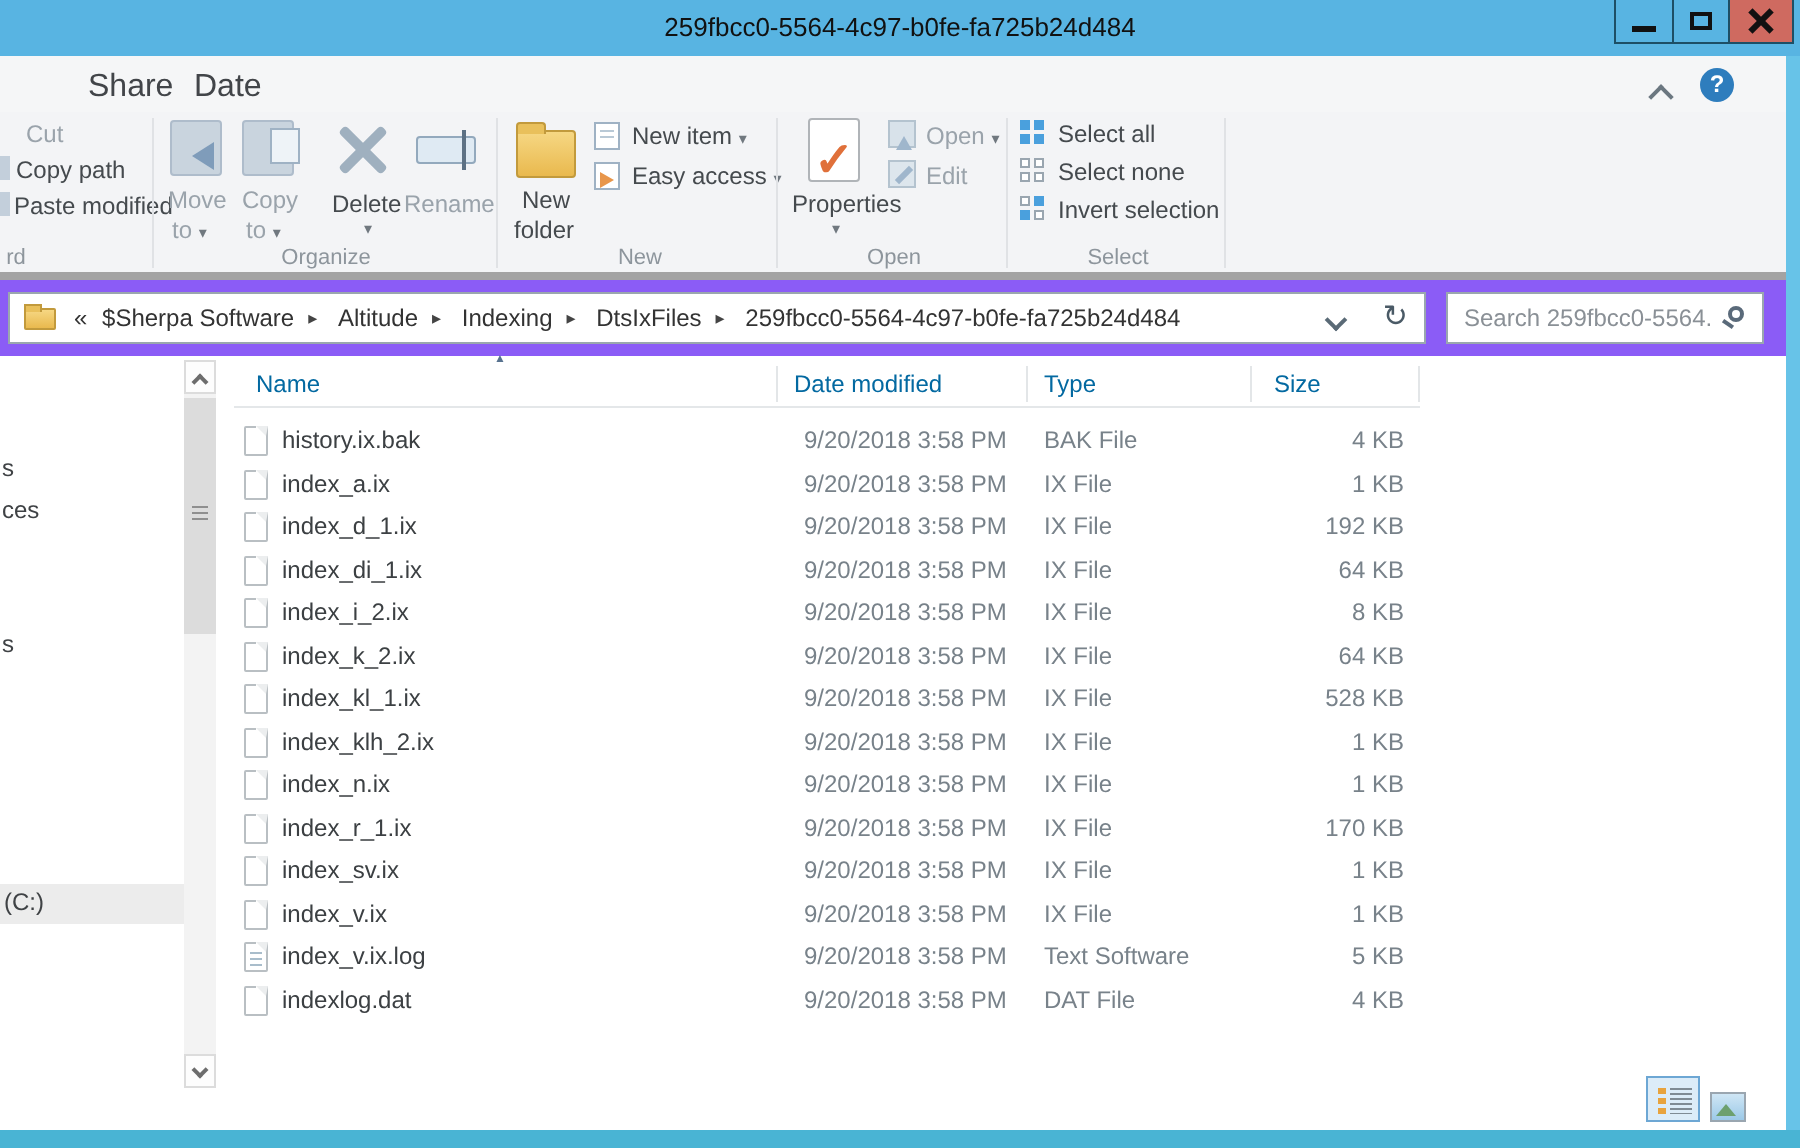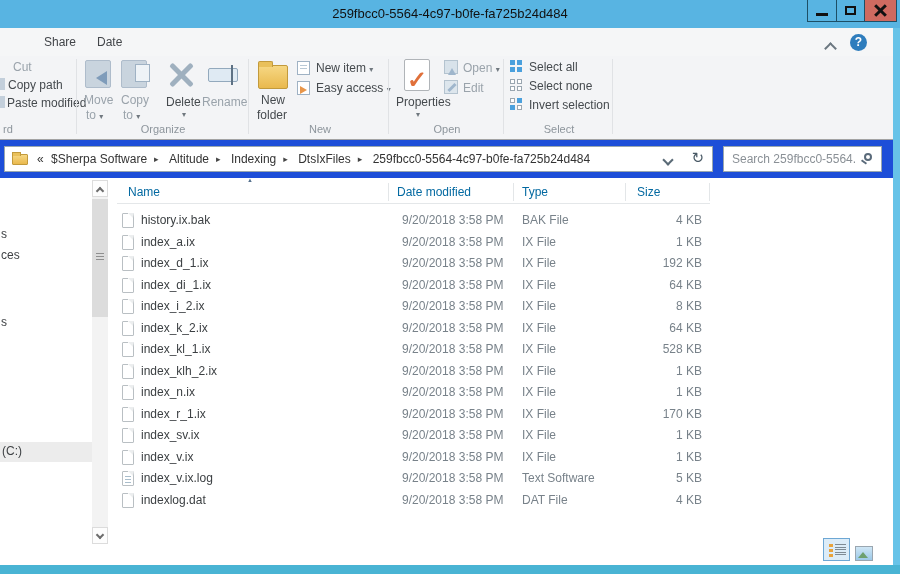--- a/index.html
+++ b/index.html
@@ -21,28 +21,28 @@
   .glyph-close { position:relative; width:13px; height:13px; }
   .glyph-close::before,.glyph-close::after { content:""; position:absolute; left:5px; top:-1px; width:3px; height:15px; background:#111; }
   .glyph-close::before { transform:rotate(45deg); }
   .glyph-close::after { transform:rotate(-45deg); }
 
   .border-right { position:absolute; top:28px; right:0; width:7px; bottom:0; background:#67c3e8; }
   .border-bottom { position:absolute; left:0; right:0; bottom:0; height:9px; background:#49b4d4; }
 
   
   .tabrow { position:absolute; left:0; top:28px; width:893px; height:28px; background:#f5f6f7; }
-  .tab { position:absolute; top:7px; font-size:12px; color:#424549; cursor:default; }
+  .tab { position:absolute; top:7px; font-size:16px; color:#424549; cursor:default; }
   .tab-share { left:44px; } .tab-view { left:97px; }
   .ribbon-collapse { position:absolute; top:13px; right:58px; width:9px; height:9px; }
   .ribbon-collapse::before { content:""; position:absolute; left:0; top:3px; width:7px; height:7px; border-left:2px solid #6b7780; border-top:2px solid #6b7780; transform:rotate(45deg); }
   .help-btn { position:absolute; top:6px; right:26px; width:17px; height:17px; border-radius:50%; background:#2e7dbd; color:#fff; font-weight:bold; font-size:12px; text-align:center; line-height:17px; }
 
   
-  .ribbon { position:absolute; left:0; top:56px; width:893px; height:84px; background:#f3f4f6; border-bottom:1px solid #a3a3a3; }
+  .ribbon { position:absolute; left:0; top:56px; width:893px; height:84px; background:#f3f4f6; border-bottom:4px solid #a3a3a3; }
   .grp-sep { position:absolute; top:3px; height:75px; width:1px; background:#e0e2e5; }
   .grp-label { position:absolute; top:67px; font-size:11px; color:#8d959c; text-align:center; }
   .rlabel { position:absolute; font-size:12px; color:#454a4e; white-space:nowrap; }
   .rlabel.dim { color:#9aa3ab; }
   .dd-mark { font-size:8px; color:#70787f; }
 
   
   .stub { position:absolute; left:0; width:5px; height:12px; background:#c3cfdb; }
 
   
@@ -70,21 +70,21 @@
   .icon-edit-dim { position:absolute; width:14px; height:14px; background:#dde6ed; border:1px solid #b4c3cf; }
   .icon-edit-dim::after { content:""; position:absolute; left:2px; top:5px; width:10px; height:3px; background:#9fb6cc; transform:rotate(-45deg); }
 
   
   .sel-grid { position:absolute; width:13px; height:13px; }
   .sq { position:absolute; width:5px; height:5px; }
   .sq.f { background:#4aa0dd; } .sq.o { background:#fff; border:1px solid #9aa6b0; }
   .p00{left:0;top:0}.p10{left:7px;top:0}.p01{left:0;top:7px}.p11{left:7px;top:7px}
 
   
-  .addr-row { position:absolute; left:0; top:140px; width:893px; height:38px; background:#1d4ed8; }
+  .addr-row { position:absolute; left:0; top:140px; width:893px; height:38px; background:#8b5cf6; }
   .addr-box { position:absolute; left:4px; top:6px; width:709px; height:26px; background:#fff; border:1px solid #9aa7ae; }
   .addr-folder { position:absolute; left:7px; top:7px; width:16px; height:11px; background:linear-gradient(#f6d783,#e9b94e); border:1px solid #c29a3c; border-radius:1px; }
   .addr-folder::before { content:""; position:absolute; left:-1px; top:-3px; width:7px; height:3px; background:#e9c05b; border:1px solid #c29a3c; border-bottom:none; }
   .crumbs { position:absolute; left:30px; top:5px; white-space:nowrap; color:#333; }
   .crumb { padding:0 2px; } .crumb-sep { color:#444; font-size:9px; padding:0 5px; position:relative; top:-1px; }
   .addr-dd { position:absolute; right:40px; top:9px; width:9px; height:9px; }
   .addr-dd::before { content:""; position:absolute; left:1px; top:0; width:6px; height:6px; border-right:2px solid #5a6a76; border-bottom:2px solid #5a6a76; transform:rotate(45deg); }
   .addr-refresh { position:absolute; right:8px; top:2px; font-family:"DejaVu Sans", sans-serif; font-size:15px; color:#4a5a66; }
   .search-box { position:absolute; left:723px; top:6px; width:159px; height:26px; background:#fff; border:1px solid #9aa7ae; }
   .search-box input { position:absolute; left:8px; top:1px; width:125px; height:22px; border:none; outline:none; font-family:"Liberation Sans",sans-serif; font-size:12px; color:#333; background:transparent; }

